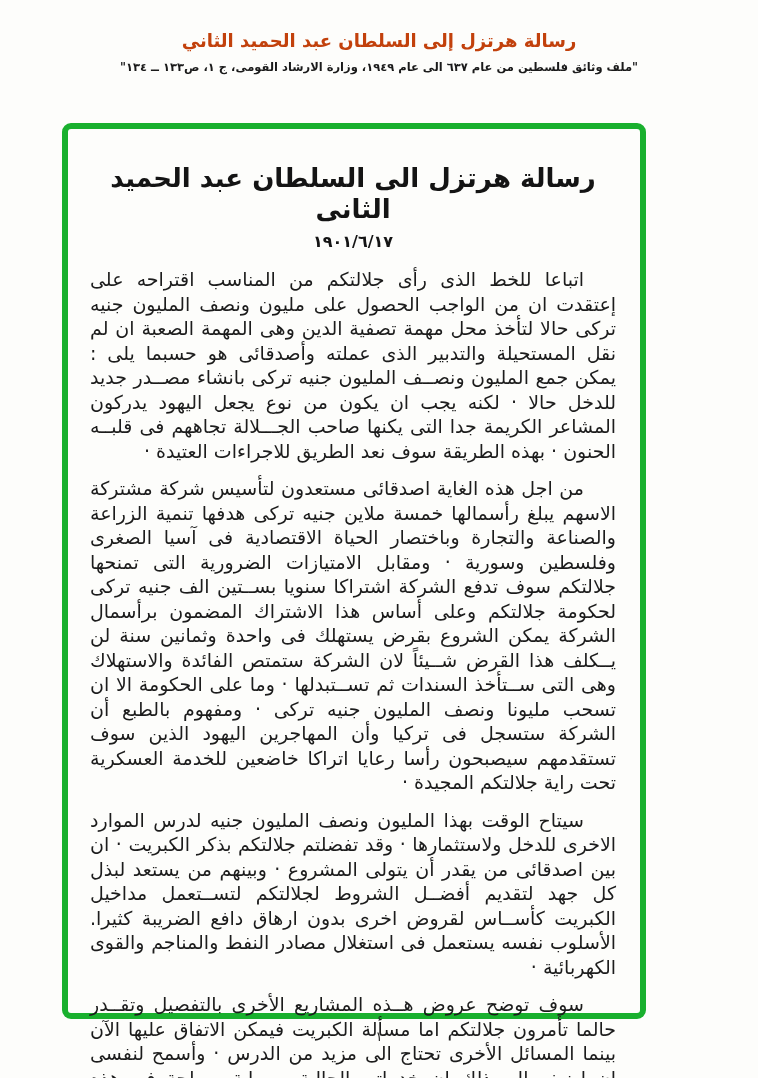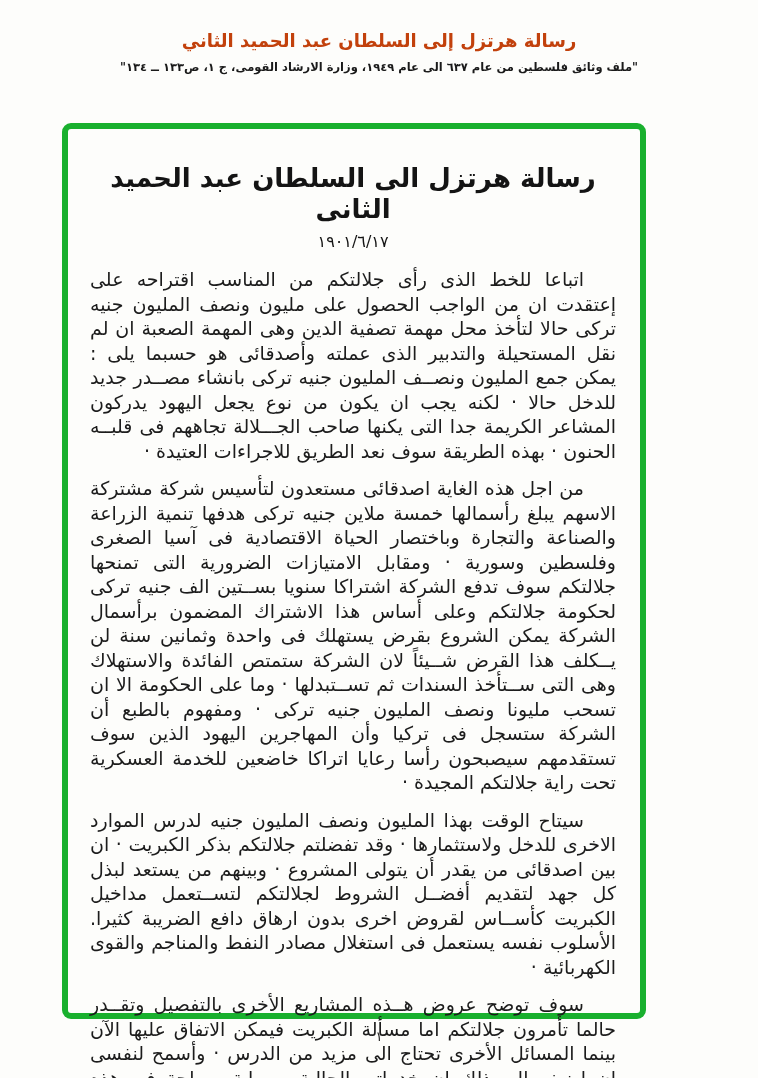--- a/index.html
+++ b/index.html
@@ -53,21 +53,21 @@
     font-size: 26px;
     font-weight: bold;
     color: #141414;
     line-height: 1.2;
   }
   .doc-date {
     margin-top: 7px;
     text-align: center;
     direction: ltr;           
     font-size: 16px;
-    font-weight: normal;
+    font-weight: bold;
     color: #141414;
   }
   .doc-body {
     margin-top: 16px;
     direction: rtl;
     text-align: justify;
     font-size: 19px;
     line-height: 24.5px;
     color: #1c1c1c;
   }

